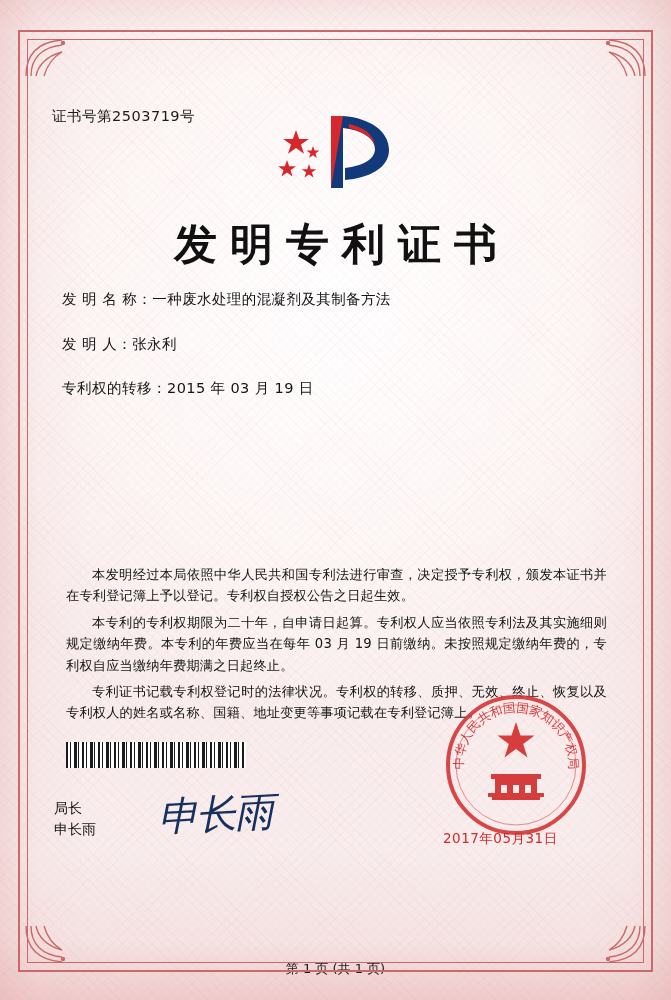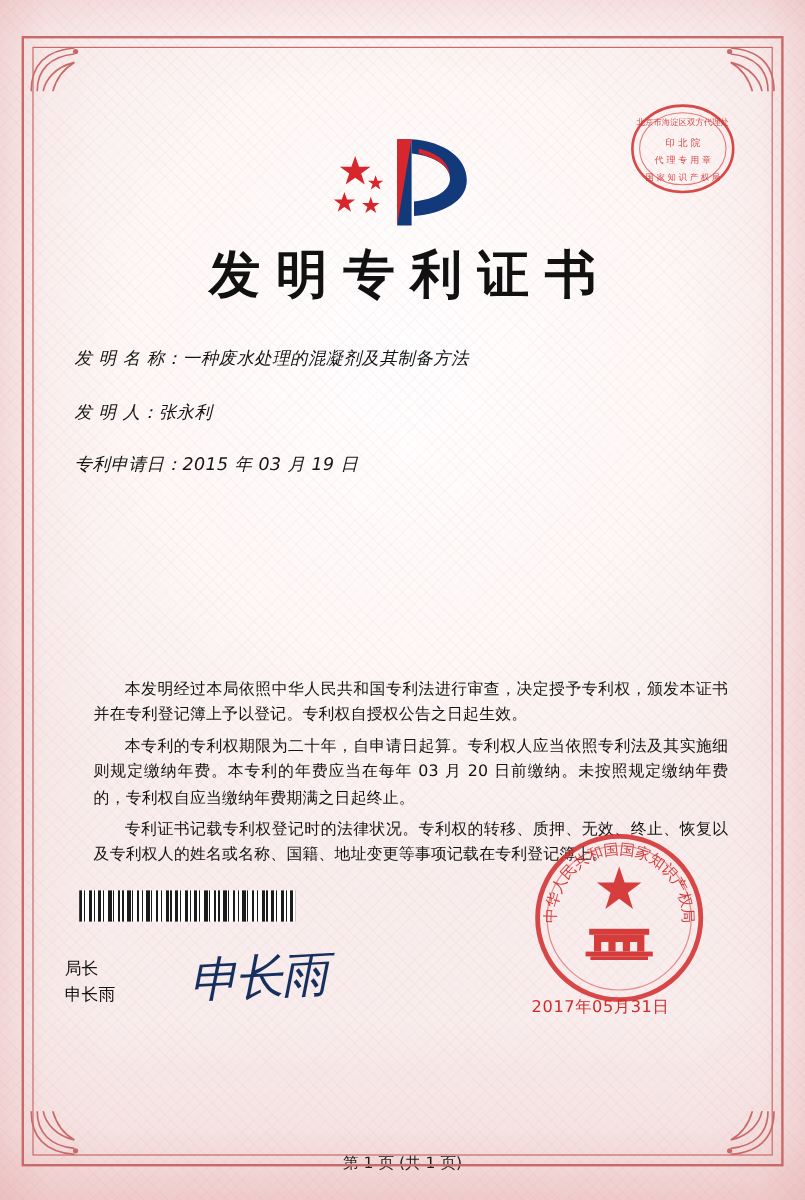--- a/index.html
+++ b/index.html
@@ -100,36 +100,35 @@
     height: 82px;
     display: flex;
     justify-content: center;
     align-items: center;
   }
   .emblem svg { height: 82px; }
 
   .doc-title {
     position: absolute;
     left: 0; right: 0;
-    top: 148px;
+    top: 164px;
     text-align: center;
     font-size: 43px;
     letter-spacing: 13px;
     color: #111;
     font-weight: 700;
     font-family: Liberation Serif, serif;
     text-indent: 13px;
   }
 
   .fields {
     position: absolute;
     left: 22px;
     right: 20px;
     top: 238px;
-    font-style: italic;
   }
   .field {
     font-size: 14.5px;
     color: #141414;
     margin-bottom: 25px;
     line-height: 1.35;
     font-family: "DejaVu Sans", "Liberation Sans", sans-serif;
     white-space: nowrap;
   }
   .field .lbl { letter-spacing: 0.5px; }
@@ -140,21 +139,21 @@
     left: 22px;
     right: 24px;
     top: 512px;
     font-size: 13.2px;
     line-height: 1.62;
     color: #141414;
     text-align: justify;
     font-family: "DejaVu Sans", "Liberation Sans", sans-serif;
   }
   .paras p {
-    margin: 0 0 5px 16px;
+    margin: 0 0 5px 4px;
     text-indent: 26px;
     letter-spacing: 0.2px;
   }
 
   .barcode {
     position: absolute;
     left: 26px;
     top: 690px;
     width: 180px;
     height: 26px;
@@ -261,31 +260,22 @@
     <svg viewBox="0 0 58 46" fill="none" stroke="#c96a6a" stroke-width="1.4">
       <path d="M4 42 C4 20 16 8 40 6"></path>
       <path d="M9 42 C9 24 20 13 40 11"></path>
       <path d="M14 42 C16 32 24 22 40 18 C33 22 26 28 22 42"></path>
       <circle cx="41" cy="9" r="2.2" fill="#c96a6a" stroke="none"></circle>
     </svg>
   </div>
 
   <div class="content">
 
-
-    <div class="office-stamp">
-      <svg viewBox="0 0 96 84">
-        <ellipse cx="48" cy="42" rx="42" ry="36" fill="none" stroke="#d02c2c" stroke-width="2.2" opacity="0.85"></ellipse>
-        <ellipse cx="48" cy="42" rx="36" ry="30" fill="none" stroke="#d02c2c" stroke-width="0.9" opacity="0.6"></ellipse>
-        <text x="48" y="22" font-size="7" fill="#d02c2c" text-anchor="middle" font-family="DejaVu Sans, sans-serif" opacity="0.85">北京市海淀区双方代理处</text>
-        <text x="48" y="40" font-size="8" fill="#d02c2c" text-anchor="middle" font-family="DejaVu Sans, sans-serif" opacity="0.85">印 北 院</text>
-        <text x="48" y="54" font-size="7.5" fill="#d02c2c" text-anchor="middle" font-family="DejaVu Sans, sans-serif" opacity="0.85">代 理 专 用 章</text>
-        <text x="48" y="68" font-size="7" fill="#d02c2c" text-anchor="middle" font-family="DejaVu Sans, sans-serif" opacity="0.85">国 家 知 识 产 权 局</text>
-      </svg>
-    </div>
+    <div class="cert-no">证书号第2503719号</div>
+
 
     <div class="emblem">
       <svg viewBox="0 0 150 82">
 
         <g fill="#d8272c">
           <polygon points="35,20 38.2,29 47.8,29 40,34.6 43,43.7 35,38.1 27,43.7 30,34.6 22.2,29 31.8,29"></polygon>
           <polygon points="26,50 28.2,56.3 34.9,56.3 29.5,60.2 31.6,66.5 26,62.6 20.4,66.5 22.5,60.2 17.1,56.3 23.8,56.3"></polygon>
           <polygon points="48,54 49.8,59.2 55.3,59.2 50.8,62.4 52.6,67.6 48,64.4 43.4,67.6 45.2,62.4 40.7,59.2 46.2,59.2"></polygon>
           <polygon points="52,36 53.6,40.6 58.4,40.6 54.5,43.4 56,48 52,45.2 48,48 49.5,43.4 45.6,40.6 50.4,40.6"></polygon>
         </g>
@@ -300,27 +290,27 @@
     <div class="doc-title">发明专利证书</div>
 
     <div class="fields">
       <div class="field">
         <span class="lbl">发 明 名 称：</span><span class="val">一种废水处理的混凝剂及其制备方法</span>
       </div>
       <div class="field">
         <span class="lbl">发 明 人：</span><span class="val">张永利</span>
       </div>
       <div class="field">
-        <span class="lbl">专利申请日：</span><span class="val">2015 年 03 月 19 日</span>
+        <span class="lbl">专利权的转移：</span><span class="val">2015 年 03 月 19 日</span>
       </div>
     </div>
 
     <div class="paras">
       <p>本发明经过本局依照中华人民共和国专利法进行审查，决定授予专利权，颁发本证书并在专利登记簿上予以登记。专利权自授权公告之日起生效。</p>
-      <p>本专利的专利权期限为二十年，自申请日起算。专利权人应当依照专利法及其实施细则规定缴纳年费。本专利的年费应当在每年 03 月 20 日前缴纳。未按照规定缴纳年费的，专利权自应当缴纳年费期满之日起终止。</p>
+      <p>本专利的专利权期限为二十年，自申请日起算。专利权人应当依照专利法及其实施细则规定缴纳年费。本专利的年费应当在每年 03 月 19 日前缴纳。未按照规定缴纳年费的，专利权自应当缴纳年费期满之日起终止。</p>
       <p>专利证书记载专利权登记时的法律状况。专利权的转移、质押、无效、终止、恢复以及专利权人的姓名或名称、国籍、地址变更等事项记载在专利登记簿上。</p>
     </div>
 
     <div class="barcode"></div>
 
     <div class="director">
       <div>局长</div>
       <div>申长雨</div>
     </div>
 

